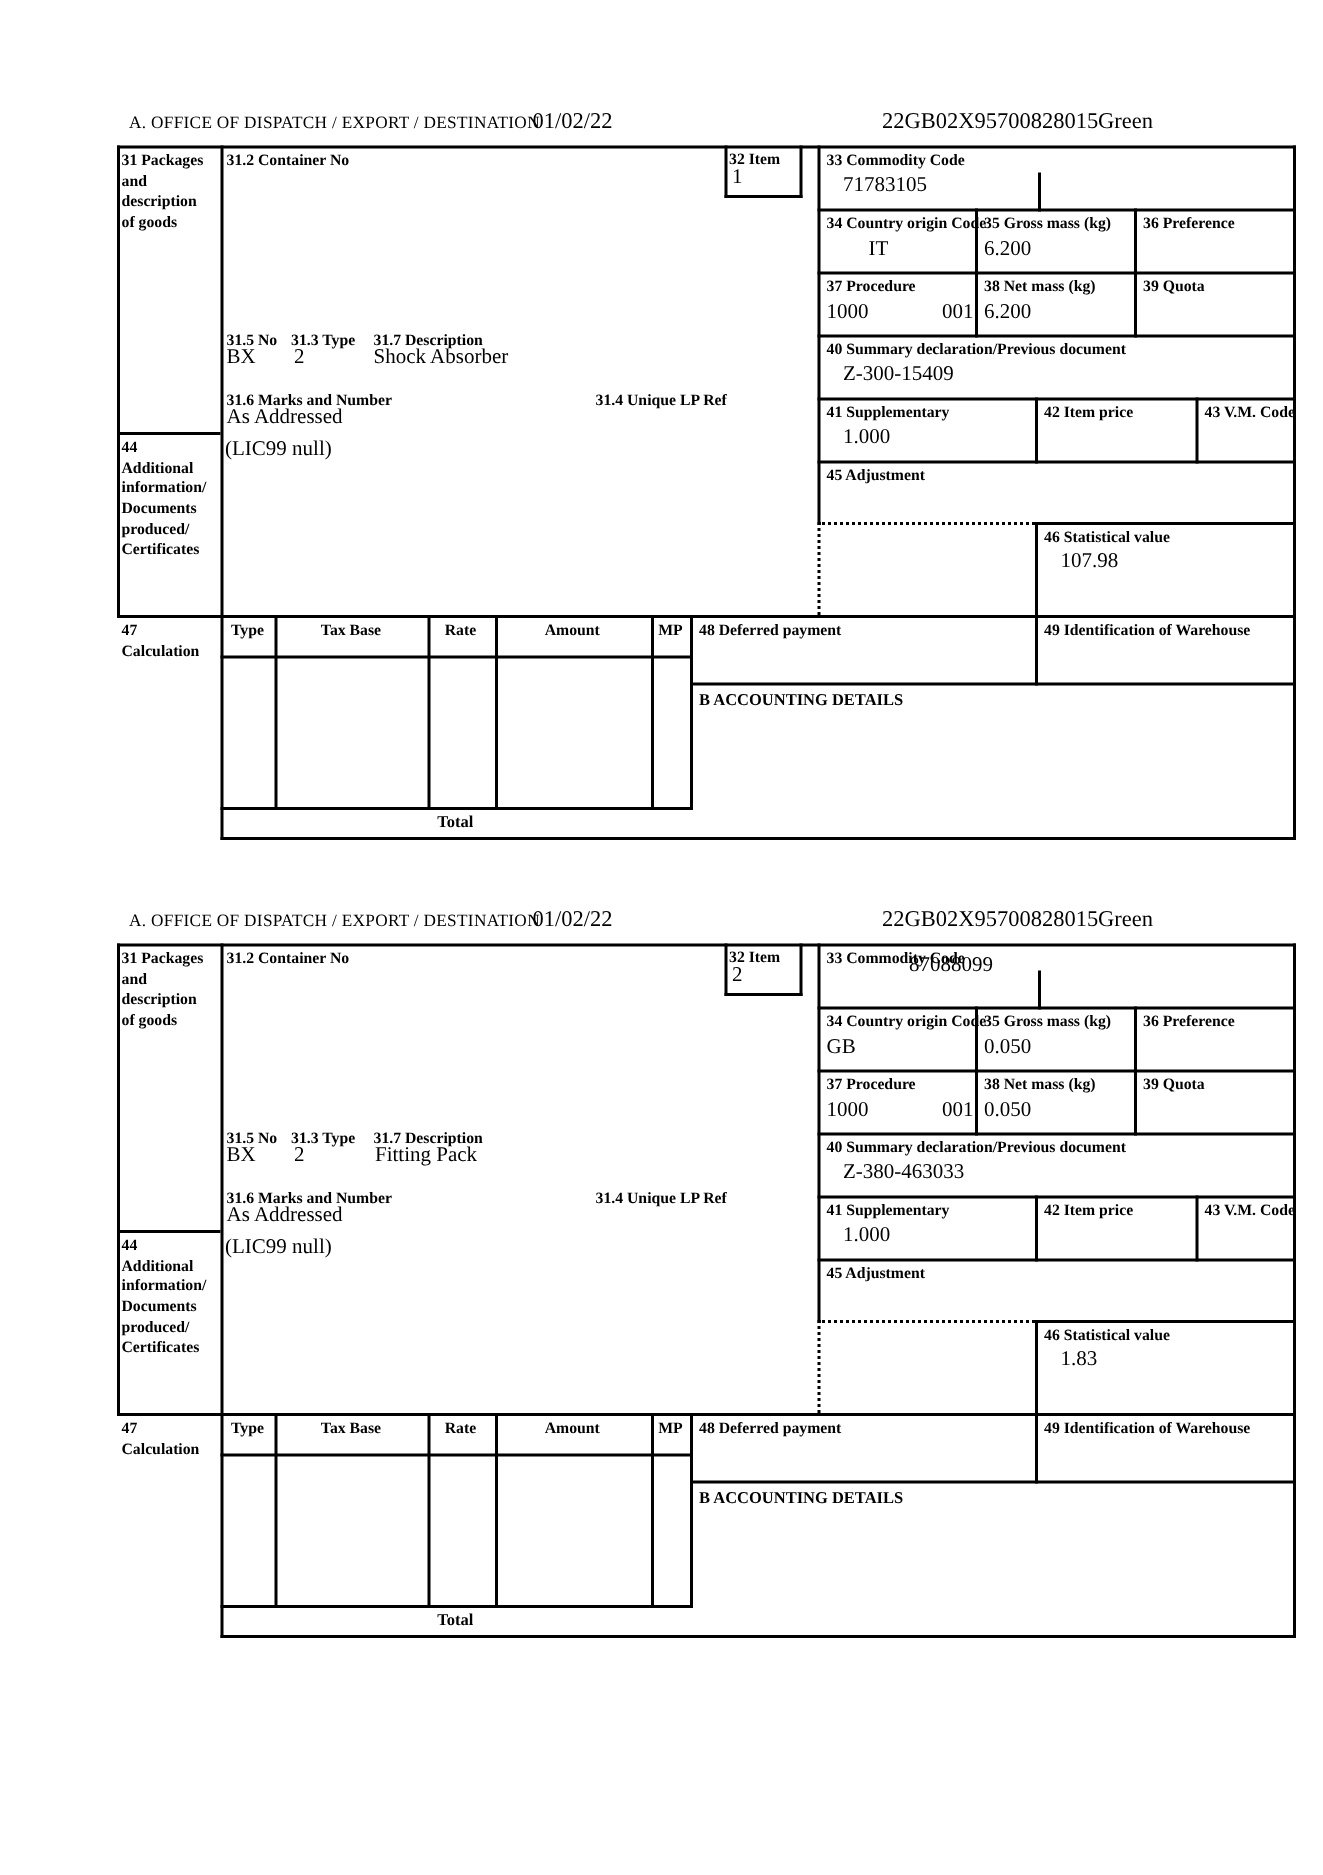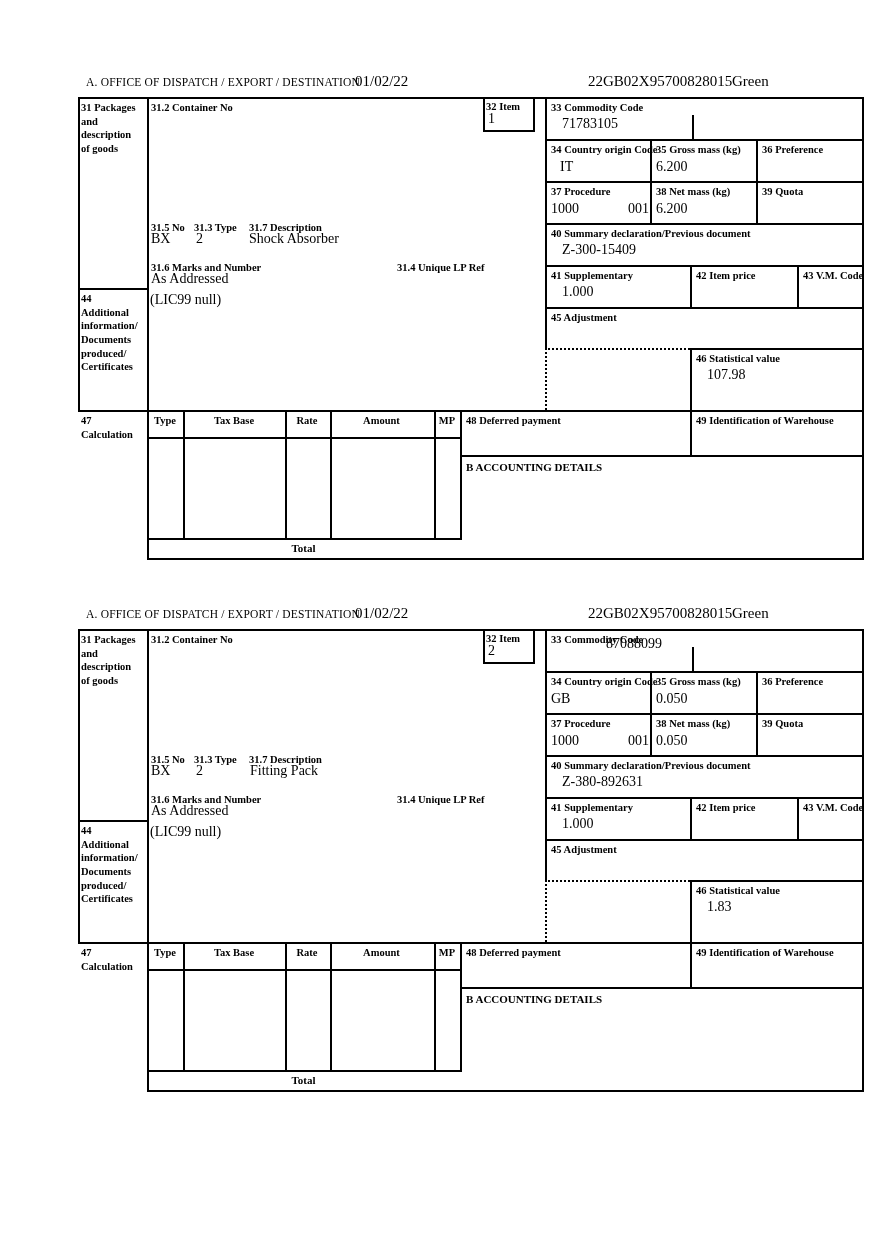--- a/index.html
+++ b/index.html
@@ -92,21 +92,21 @@
     <div class="lb" style="left:73px;top:191px;">31.6 Marks and Number</div>
     <div class="lb" style="left:319px;top:191px;">31.4 Unique LP Ref</div>
     <div class="vl" style="left:73px;top:201px;">As Addressed</div>
 
     <div class="vl" style="left:72px;top:222px;">(LIC99 null)</div>
 
     <div class="lb" style="left:473px;top:31px;">33 Commodity Code</div>
     <div class="vl" style="left:484px;top:46px;">71783105</div>
 
     <div class="lb" style="left:473px;top:73px;">34 Country origin Code</div>
-    <div class="vl" style="left:482px;top:89px;">IT</div>
+    <div class="vl" style="left:501px;top:89px;">IT</div>
     <div class="lb" style="left:578px;top:73px;">35 Gross mass (kg)</div>
     <div class="vl" style="left:578px;top:89px;">6.200</div>
     <div class="lb" style="left:684px;top:73px;">36 Preference</div>
 
     <div class="lb" style="left:473px;top:115px;">37 Procedure</div>
     <div class="vl" style="left:473px;top:131px;">1000</div>
     <div class="vl" style="left:550px;top:131px;">001</div>
     <div class="lb" style="left:578px;top:115px;">38 Net mass (kg)</div>
     <div class="vl" style="left:578px;top:131px;">6.200</div>
     <div class="lb" style="left:684px;top:115px;">39 Quota</div>
@@ -220,21 +220,21 @@
     <div class="lb" style="left:684px;top:73px;">36 Preference</div>
 
     <div class="lb" style="left:473px;top:115px;">37 Procedure</div>
     <div class="vl" style="left:473px;top:131px;">1000</div>
     <div class="vl" style="left:550px;top:131px;">001</div>
     <div class="lb" style="left:578px;top:115px;">38 Net mass (kg)</div>
     <div class="vl" style="left:578px;top:131px;">0.050</div>
     <div class="lb" style="left:684px;top:115px;">39 Quota</div>
 
     <div class="lb" style="left:473px;top:157px;">40 Summary declaration/Previous document</div>
-    <div class="vl" style="left:484px;top:172px;">Z-380-892631</div>
+    <div class="vl" style="left:484px;top:172px;">Z-380-463033</div>
 
     <div class="lb" style="left:473px;top:199px;">41 Supplementary</div>
     <div class="vl" style="left:484px;top:214px;">1.000</div>
     <div class="lb" style="left:618px;top:199px;">42 Item price</div>
     <div class="lb" style="left:725px;top:199px;">43 V.M. Code</div>
 
     <div class="lb" style="left:473px;top:241px;">45 Adjustment</div>
 
     <div class="lb" style="left:618px;top:282px;">46 Statistical value</div>
     <div class="vl" style="left:629px;top:297px;">1.83</div>

